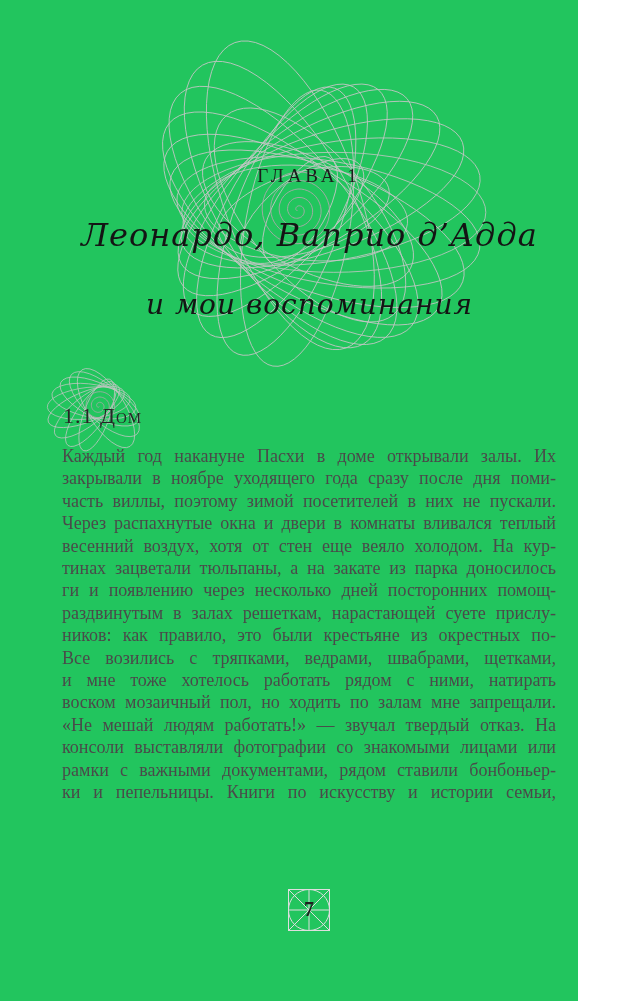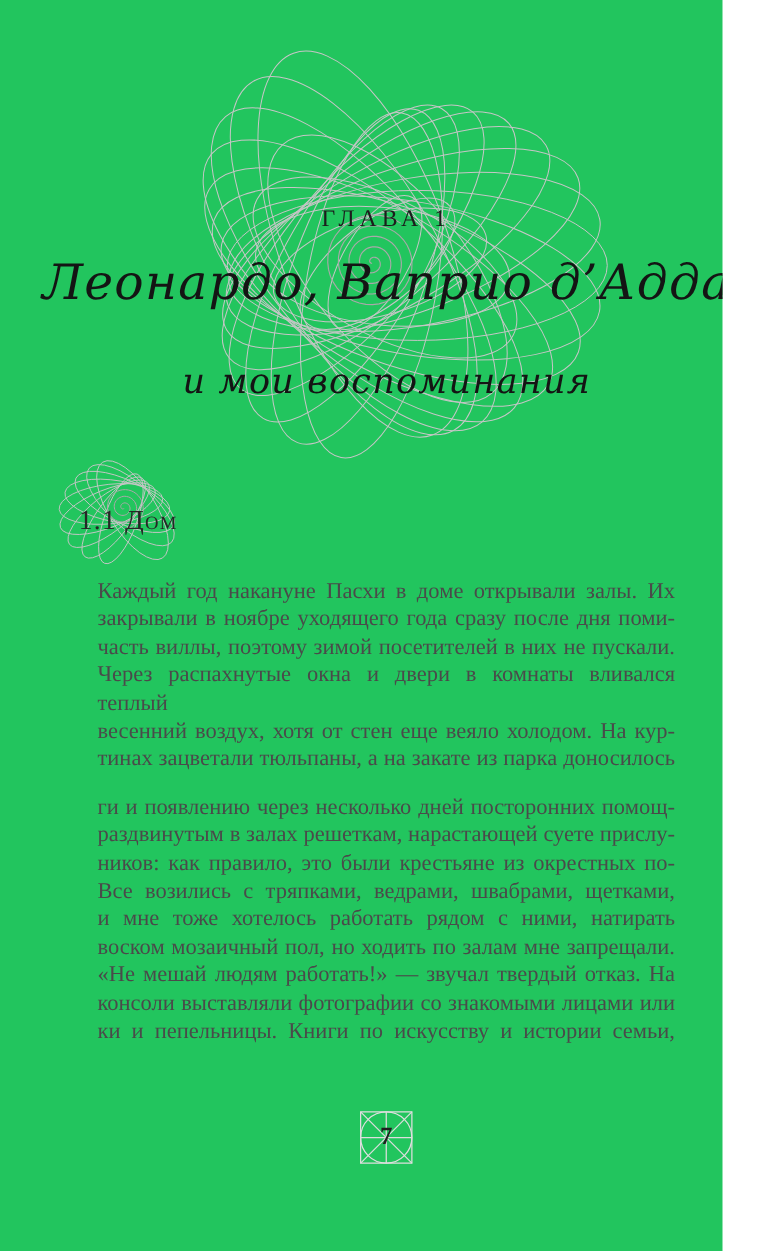--- a/index.html
+++ b/index.html
@@ -20,37 +20,37 @@
     text-align:center;
     font-size:19px;letter-spacing:4px;
     color:#1c1c1c;
   }
   .title-line{
     position:absolute;left:0;width:619px;text-align:center;
     font-family:"DejaVu Serif", serif;
     font-style:italic;
     color:#141414;
   }
-  .title-line.l1{top:204px;font-size:39px;letter-spacing:1px;text-align:center;}
+  .title-line.l1{top:216px;font-size:32px;letter-spacing:1px;text-align:center;}
   .title-line.l2{top:288px;font-size:28px;letter-spacing:1px;}
 
   .section-heading{
     position:absolute;top:403px;left:63px;
     font-size:22px;
     font-variant:small-caps;
     letter-spacing:1px;
     color:#262626;
   }
 
   .body-text{
     position:absolute;top:445px;left:62px;width:494px;
     font-size:18px;line-height:22.4px;
     color:#4a4a4a;
   }
-  .para{margin:16px;}
+  .para{margin:0;}
   .para .line{text-align:justify;text-align-last:justify;}
   .para .line.no-just{text-align-last:left;}
   .para .line.first-indent{text-indent:30px;}
 
   .page-number{
     position:absolute;left:285px;top:886px;width:48px;height:48px;
     line-height:46px;text-align:center;
     font-size:20px;font-weight:bold;color:#1f1f1f;
   }
 </style>
@@ -116,20 +116,21 @@
       </div>
       <div class="para">
         <div class="line">ги и появлению через несколько дней посторонних помощ-</div>
         <div class="line">раздвинутым в залах решеткам, нарастающей суете прислу-</div>
         <div class="line">ников: как правило, это были крестьяне из окрестных по-</div>
         <div class="line">Все возились с тряпками, ведрами, швабрами, щетками,</div>
         <div class="line">и мне тоже хотелось работать рядом с ними, натирать</div>
         <div class="line">воском мозаичный пол, но ходить по залам мне запрещали.</div>
         <div class="line">«Не мешай людям работать!» — звучал твердый отказ. На</div>
         <div class="line">консоли выставляли фотографии со знакомыми лицами или</div>
+        <div class="line">рамки с важными документами, рядом ставили бонбоньер-</div>
         <div class="line">ки и пепельницы. Книги по искусству и истории семьи,</div>
       </div>
     </div>
 
   <svg id="footer-emblem" width="48" height="48" viewBox="0 0 48 48">
       <rect x="3.5" y="3.5" width="41" height="41" fill="none" stroke="#dedede" stroke-width="1"></rect>
       <circle cx="24" cy="24" r="20.5" fill="none" stroke="#dedede" stroke-width="1"></circle>
       <line x1="24" y1="3.5" x2="24" y2="44.5" stroke="#dedede" stroke-width="1"></line>
       <line x1="3.5" y1="24" x2="44.5" y2="24" stroke="#dedede" stroke-width="1"></line>
       <line x1="3.5" y1="3.5" x2="44.5" y2="44.5" stroke="#dedede" stroke-width="1"></line>

